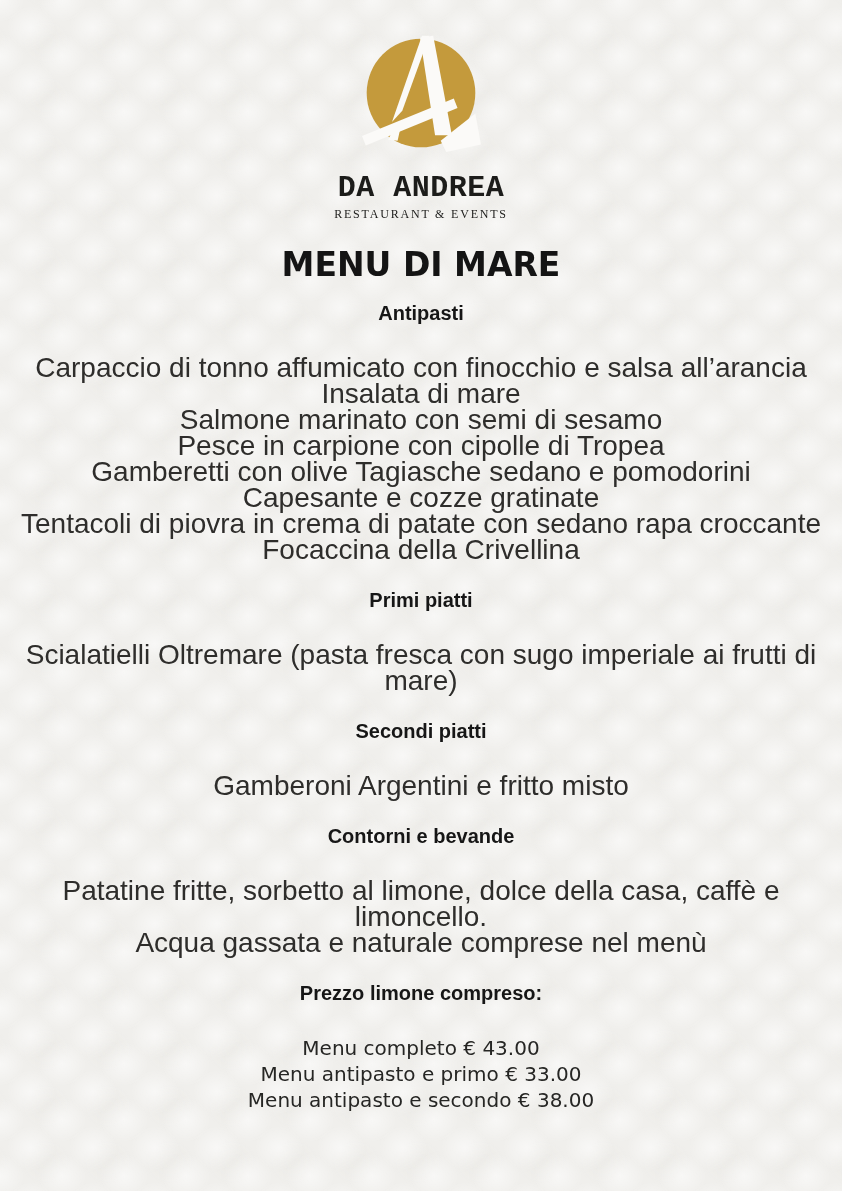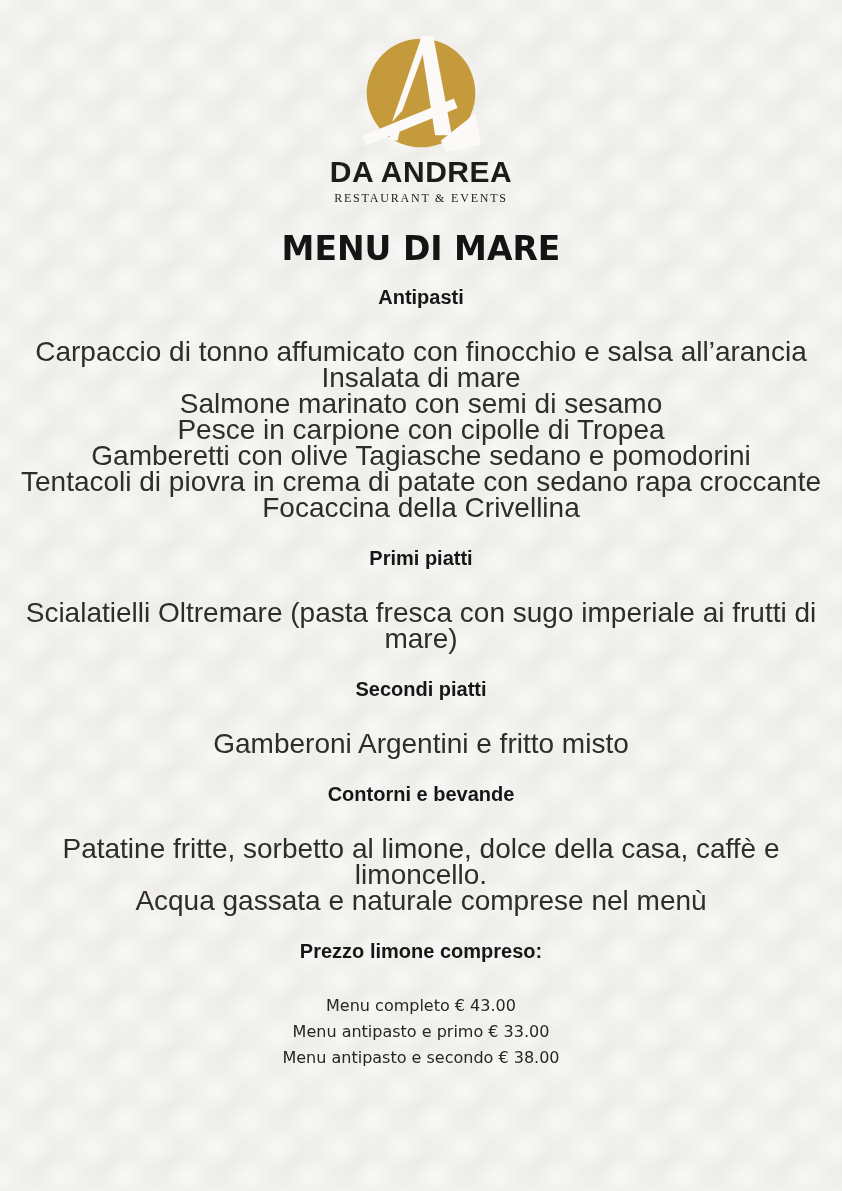--- a/index.html
+++ b/index.html
@@ -15,26 +15,26 @@
     background-size:62px 56px, 62px 56px, 62px 56px;
     background-position:0 0, 31px 28px, 15px 14px;
     font-family:"Liberation Sans", sans-serif;
     color:#2e2d2b;
     overflow:hidden;
     text-align:center;
   }
   .header{padding-top:34px;}
   .logo{display:block;margin:0 auto;width:122px;height:118px;}
   .brand-name{
-    font-family:Liberation Sans, sans-serif;
+    font-family:Liberation Mono, monospace;
     font-weight:bold;
     font-size:30px;line-height:32px;
     letter-spacing:.5px;
     color:#1c1c1a;
-    margin-top:4px;
+    margin-top:20px;
   }
   .brand-tagline{
     font-family:"Liberation Serif", serif;
     font-size:12px;line-height:17px;
     letter-spacing:1.8px;
     color:#1c1c1a;
     margin-top:2px;
   }
   .menu-title{
     font-family:"DejaVu Sans", sans-serif;
@@ -49,21 +49,21 @@
     color:#161616;
     margin:25px 0 30px 0;
   }
   .section-heading.first{margin-top:18px;}
   .menu-line{
     font-size:28px;line-height:26px;
     color:#2e2d2b;
   }
   .prices .menu-line{
     font-family:"DejaVu Sans", sans-serif;
-    font-size:16px;line-height:26px;
+    font-size:20px;line-height:26px;
     color:#262624;
   }
 </style>
 </head>
 <body>
 
 <div class="page">
 
   <div class="header">
     <svg class="logo" viewBox="0 0 130 126" xmlns="http://www.w3.org/2000/svg" aria-hidden="true">
@@ -86,20 +86,21 @@
   <h1 class="menu-title" style="margin-bottom:0;">MENU DI MARE</h1>
 
   <div>
     <div class="section-heading first">Antipasti</div>
     <div>
       <div class="menu-line">Carpaccio di tonno affumicato con finocchio e salsa all’arancia</div>
       <div class="menu-line">Insalata di mare</div>
       <div class="menu-line">Salmone marinato con semi di sesamo</div>
       <div class="menu-line">Pesce in carpione con cipolle di Tropea</div>
       <div class="menu-line">Gamberetti con olive Tagiasche sedano e pomodorini</div>
+      <div class="menu-line">Capesante e cozze gratinate</div>
       <div class="menu-line">Tentacoli di piovra in crema di patate con sedano rapa croccante</div>
       <div class="menu-line">Focaccina della Crivellina</div>
     </div>
   </div>
 
   <div>
     <div class="section-heading">Primi piatti</div>
     <div>
       <div class="menu-line">Scialatielli Oltremare (pasta fresca con sugo imperiale ai frutti di mare)</div>
     </div>

